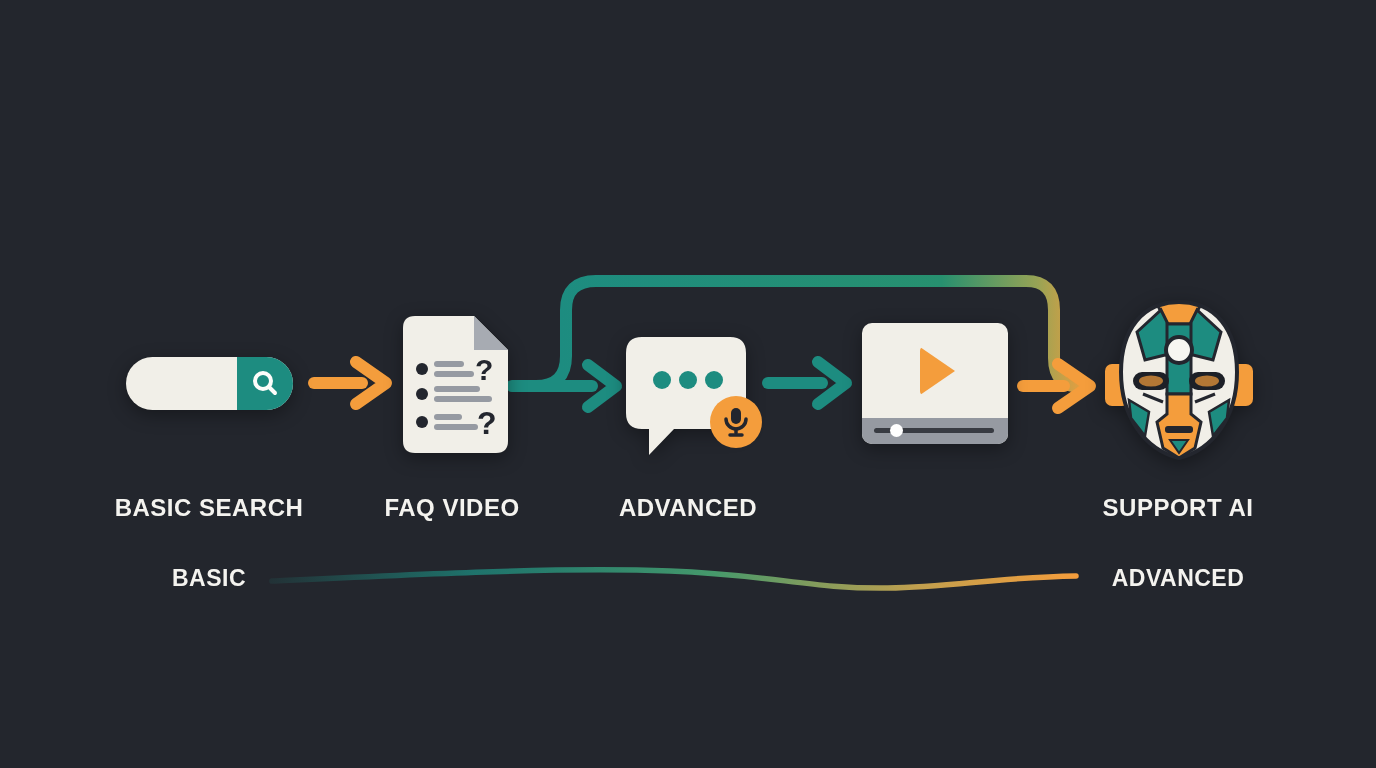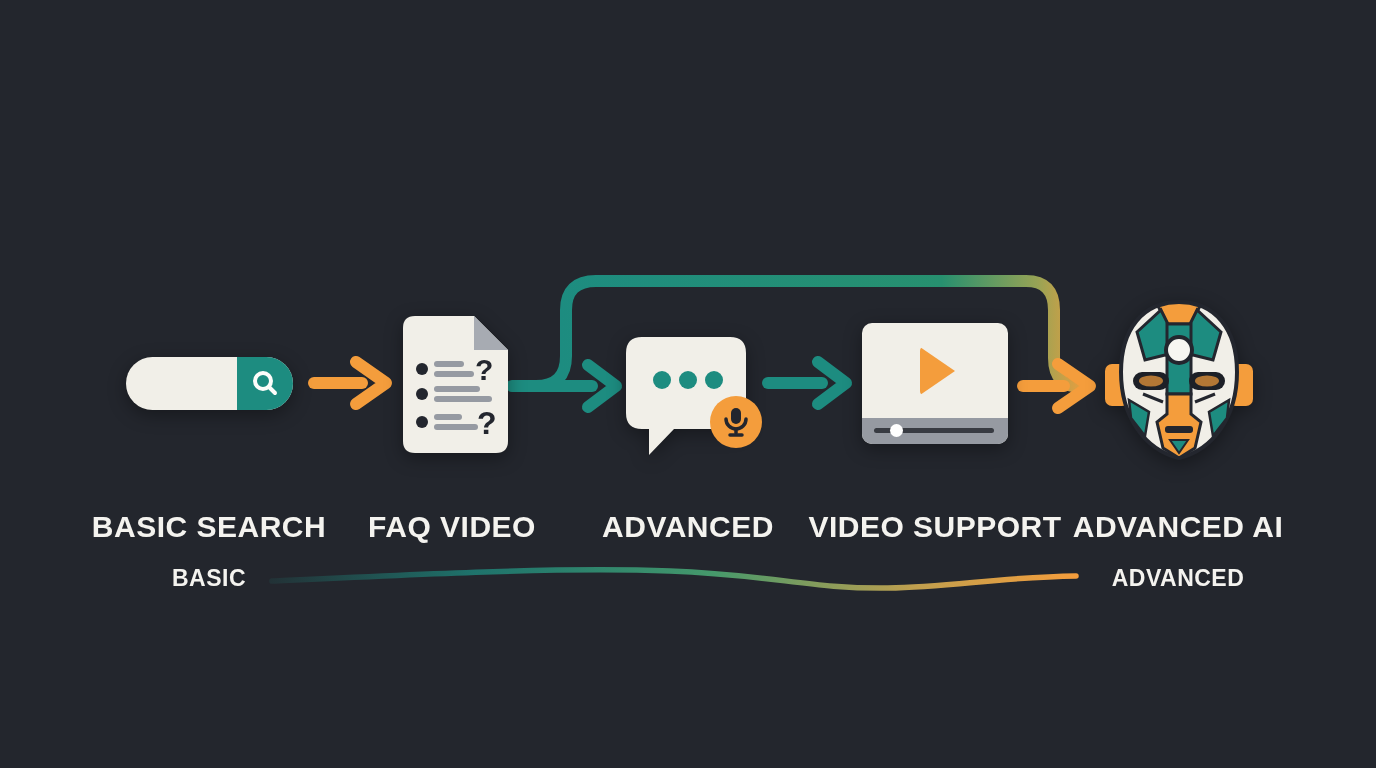--- a/index.html
+++ b/index.html
@@ -8,22 +8,22 @@
   }
   *{margin:0;padding:0;box-sizing:border-box;}
   html,body{width:1376px;height:768px;overflow:hidden;}
   body{background:var(--background);font-family:"Liberation Sans",sans-serif;position:relative;}
   #stage{position:absolute;left:0;top:0;width:1376px;height:768px;}
   .abs{position:absolute;}
   .icon{filter:drop-shadow(0 5px 9px rgba(0,0,0,.35));z-index:2;}
   #connector-layer{position:absolute;left:0;top:0;z-index:1;}
 
   
-  .stage-label{position:absolute;top:510px;width:280px;text-align:center;
-    color:var(--text);font-size:30px;font-weight:700;letter-spacing:.5px;}
+  .stage-label{position:absolute;top:494px;width:280px;text-align:center;
+    color:var(--text);font-size:24px;font-weight:700;letter-spacing:.5px;}
   .axis-label{position:absolute;top:565px;width:220px;text-align:center;
     color:var(--text);font-size:23px;font-weight:700;letter-spacing:.5px;}
 
   
   .search-pill{left:126px;top:357px;width:167px;height:53px;border-radius:27px;
     background:var(--cream);display:flex;overflow:hidden;}
   .search-pill .spacer{flex:1;}
   .search-cap{width:56px;height:100%;background:var(--teal);
     display:flex;align-items:center;justify-content:center;}
 
@@ -168,19 +168,18 @@
     <polygon points="26,104 46,116 42,140 28,122" style="fill:var(--teal);stroke:var(--dark)" stroke-width="2.5"></polygon>
     <polygon points="126,104 106,116 110,140 124,122" style="fill:var(--teal);stroke:var(--dark)" stroke-width="2.5"></polygon>
     <path d="M64,98 L88,98 L88,118 L98,126 L92,152 L76,162 L60,152 L54,126 L64,118 Z" style="fill:var(--orange);stroke:var(--dark)" stroke-width="3"></path>
     <rect x="62" y="130" width="28" height="7" rx="3" style="fill:var(--dark)"></rect>
     <polygon points="67,144 85,144 76,157" style="fill:var(--teal);stroke:var(--dark)" stroke-width="2"></polygon>
   </svg>
 
   <div class="stage-label" style="left:69px">BASIC SEARCH</div>
   <div class="stage-label" style="left:312px">FAQ VIDEO</div>
   <div class="stage-label" style="left:548px">ADVANCED</div>
-  <div class="stage-label" style="left:795px">VIDEO SUPPORT</div>
-  <div class="stage-label" style="left:1038px">ADVANCED AI</div>
+  <div class="stage-label" style="left:1038px">SUPPORT AI</div>
 
   <div class="axis-label" style="left:99px">BASIC</div>
   <div class="axis-label" style="left:1068px">ADVANCED</div>
 
 </div>
 
 </body></html>

